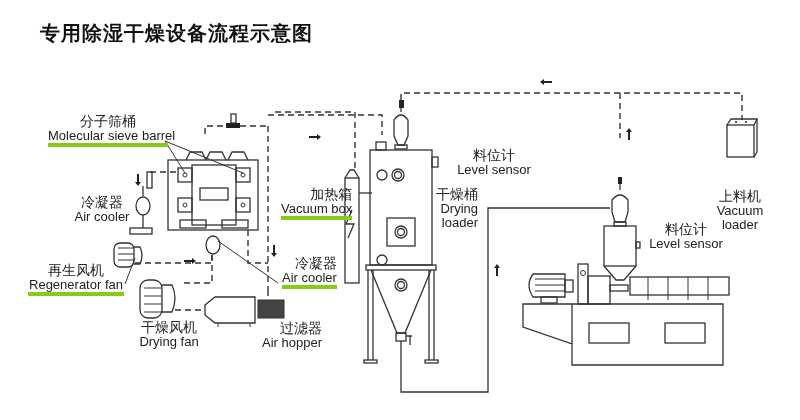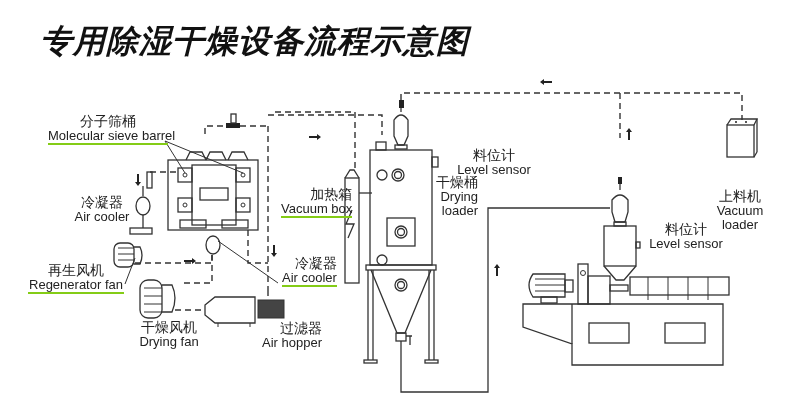--- a/index.html
+++ b/index.html
@@ -1,22 +1,22 @@
 <!DOCTYPE html>
 <html><head>
 <meta charset="utf-8">
 <style>
   html, body { margin: 0; padding: 0; background: #ffffff; }
   body { width: 800px; height: 420px; position: relative; overflow: hidden; font-family: "DejaVu Sans", sans-serif; color: #1a1a1a; }
   #diagram { position: absolute; left: 0; top: 0; }
-  .title { position: absolute; left: 40px; top: 20px; font-size: 32px; font-weight: bold; letter-spacing: 1px; color: #111; font-family: "DejaVu Sans", sans-serif; white-space: nowrap; font-style: italic; }
+  .title { position: absolute; left: 40px; top: 20px; font-size: 20px; font-weight: bold; letter-spacing: 1px; color: #111; font-family: "DejaVu Sans", sans-serif; white-space: nowrap; }
   .lbl { position: absolute; font-size: 12px; line-height: 14px; white-space: nowrap; color: #222; font-family: "Liberation Sans", sans-serif; text-align: right; }
   .cn { font-family: Liberation Mono, monospace; font-size: 14px; }
   .en { font-family: "Liberation Sans", sans-serif; font-size: 13px; }
-  .ul { border-bottom: 2px solid #84cc16; }
+  .ul { border-bottom: 4px solid #84cc16; }
   .c { text-align: center; }
   svg .ln { stroke: #333; stroke-width: 1.3; fill: none; }
   svg .lnf { stroke: #333; stroke-width: 1.3; fill: #fff; }
   svg .dash { stroke: #333; stroke-width: 1.4; fill: none; stroke-dasharray: 6 4; }
   svg .thin { stroke: #333; stroke-width: 1; fill: none; }
   svg .solid { fill: #222; stroke: none; }
 </style>
 </head>
 <body>
 
@@ -241,21 +241,21 @@
 <div class="lbl" style="left:281px; top:188px;">
   <div class="cn">加热箱</div>
   <div class="en ul">Vacuum box</div>
 </div>
 
 <div class="lbl" style="left:282px; top:257px;">
   <div class="cn">冷凝器</div>
   <div class="en ul">Air cooler</div>
 </div>
 
-<div class="lbl" style="left:436px; top:176px;">
+<div class="lbl" style="left:436px; top:188px;">
   <div class="cn">干燥桶</div>
   <div class="en">Drying</div>
   <div class="en">loader</div>
 </div>
 
 <div class="lbl c" style="left:454px; top:149px; width:80px;">
   <div class="cn">料位计</div>
   <div class="en">Level sensor</div>
 </div>
 

